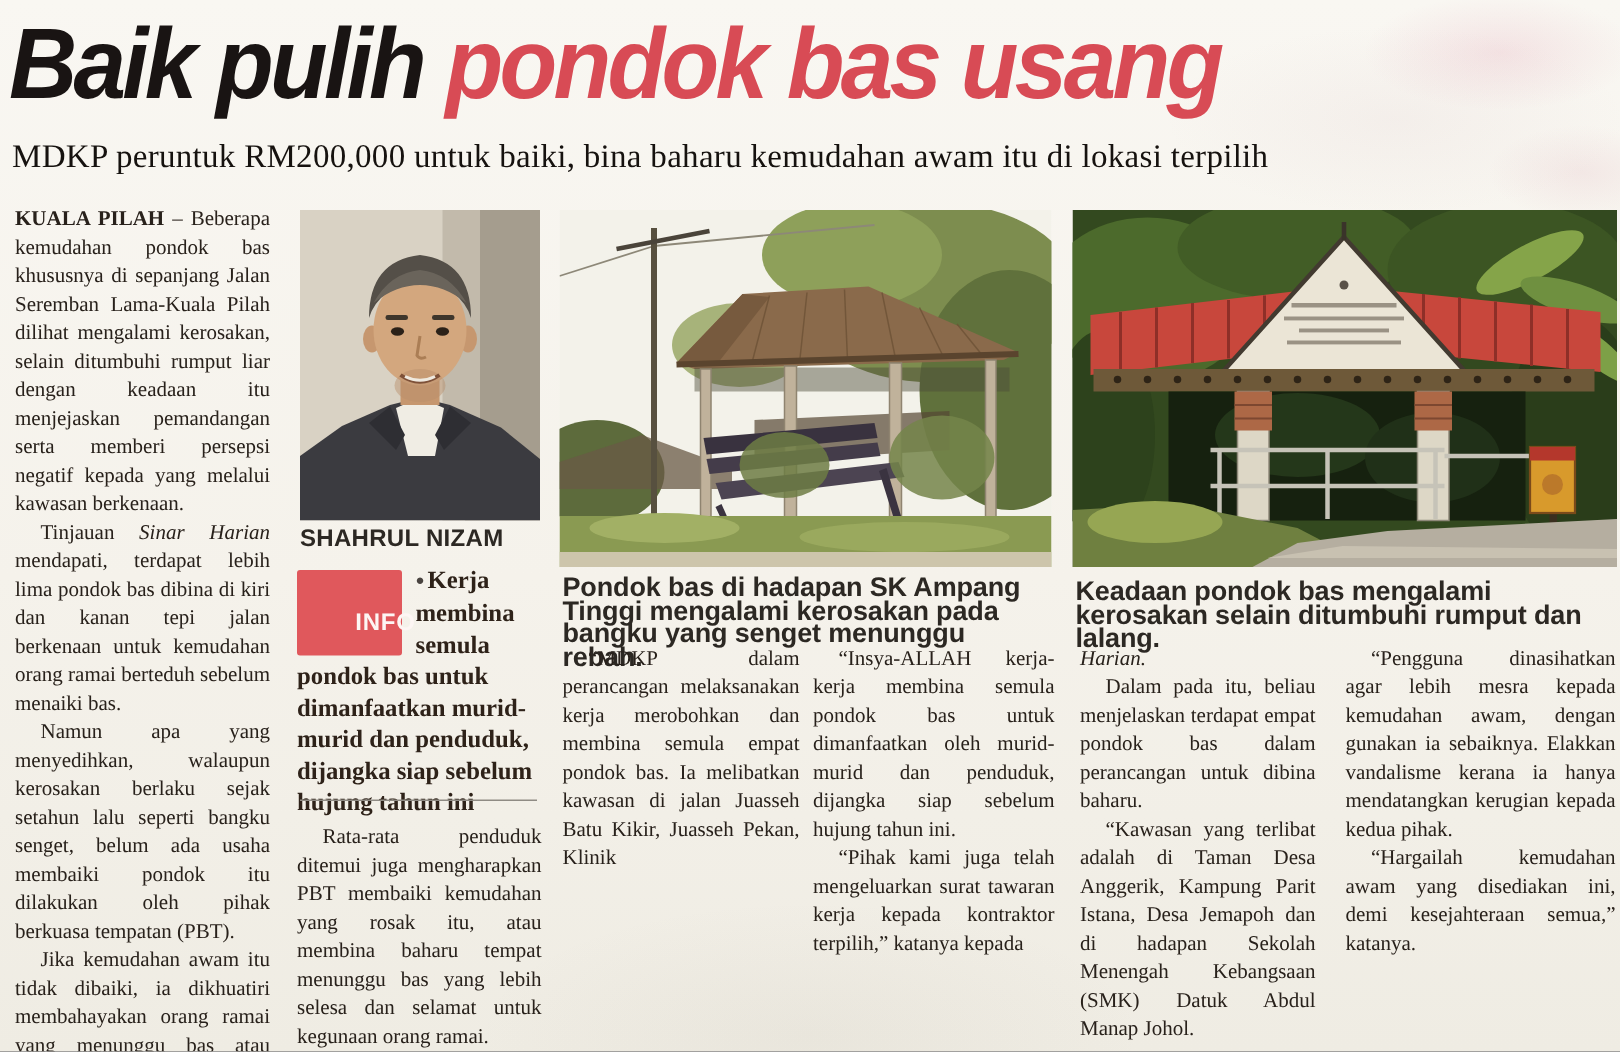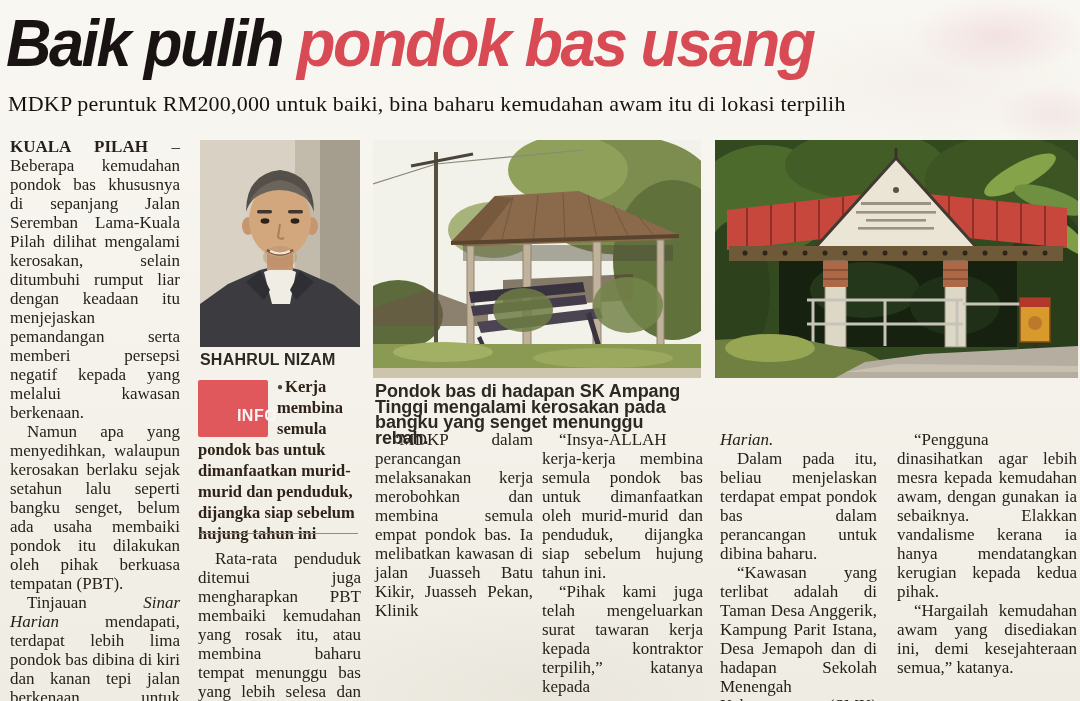--- a/index.html
+++ b/index.html
@@ -22,21 +22,21 @@
     font-family:"Liberation Sans",sans-serif;font-weight:bold;font-style:italic;
     font-size:63px;letter-spacing:-2.5px;line-height:92px;color:#191413;
     transform:scaleY(1.06);transform-origin:top left;
   }
   .headline .red{color:#d84b55;}
   .subhead{
     position:absolute;left:8px;top:90px;width:1020px;margin:0;
     font-size:22px;line-height:28px;color:#16120f;letter-spacing:0.2px;
   }
   
-  .bodycol{position:absolute;font-size:17px;line-height:19px;text-align:justify;color:#28211b;}
+  .bodycol{position:absolute;font-size:14px;line-height:19px;text-align:justify;color:#28211b;}
   .bodycol p{margin:0;}
   .bodycol p.ind{text-indent:17px;}
   .b{font-weight:bold;}
   .i{font-style:italic;}
   .col1{left:10px;top:137px;width:170px;height:540px;}
   .col2p{left:198px;top:549px;width:163px;height:125px;}
   .col3{left:375px;top:430px;width:158px;height:248px;}
   .col4{left:542px;top:430px;width:161px;height:248px;}
   .col5{left:720px;top:430px;width:157px;height:248px;}
   .col6{left:897px;top:430px;width:180px;height:248px;}
@@ -75,22 +75,22 @@
 <body>
 
 <div class="page">
 
   <h1 class="headline"><span>Baik pulih</span> <span class="red">pondok bas usang</span></h1>
 
   <p class="subhead">MDKP peruntuk RM200,000 untuk baiki, bina baharu kemudahan awam itu di lokasi terpilih</p>
 
   <div class="bodycol col1">
       <p><span class="b">KUALA PILAH</span><span> – Beberapa kemudahan pondok bas khususnya di sepanjang Jalan Seremban Lama-Kuala Pilah dilihat mengalami kerosakan, selain ditumbuhi rumput liar dengan keadaan itu menjejaskan pemandangan serta memberi persepsi negatif kepada yang melalui kawasan berkenaan.</span></p>
+      <p class="ind"><span>Tinjauan </span><span class="i">Sinar Harian</span><span> mendapati, terdapat lebih lima pondok bas dibina di kiri dan kanan tepi jalan berkenaan untuk kemudahan orang ramai berteduh sebelum menaiki bas.</span></p>
       <p class="ind"><span>Namun apa yang menyedihkan, walaupun kerosakan berlaku sejak setahun lalu seperti bangku senget, belum ada usaha membaiki pondok itu dilakukan oleh pihak berkuasa tempatan (PBT).</span></p>
-      <p class="ind"><span>Tinjauan </span><span class="i">Sinar Harian</span><span> mendapati, terdapat lebih lima pondok bas dibina di kiri dan kanan tepi jalan berkenaan untuk kemudahan orang ramai berteduh sebelum menaiki bas.</span></p>
       <p class="ind"><span>Jika kemudahan awam itu tidak dibaiki, ia dikhuatiri membahayakan orang ramai yang menunggu bas atau menumpang berteduh di situ terutama waktu hujan berikutan terdapat bumbung bocor.</span></p>
     </div>
 
   <svg class="portrait" viewBox="0 0 160 207" aria-hidden="true">
     <rect x="0" y="0" width="160" height="207" fill="#d9d2c4"></rect>
     <rect x="110" y="0" width="50" height="207" fill="#a59d8e"></rect>
     <rect x="95" y="0" width="25" height="207" fill="#c2baab"></rect>
     <polygon points="0,207 0,164 28,144 60,130 80,125 100,130 134,145 160,166 160,207" fill="#3b3b40"></polygon>
     <polygon points="64,132 80,125 96,132 90,164 72,164" fill="#f0ede4"></polygon>
     <polygon points="60,131 70,150 64,160 46,142" fill="#2e2e33"></polygon>
@@ -250,20 +250,21 @@
       <rect x="318" y="196" width="5" height="30" fill="#3a2f1f"></rect>
       <rect x="305" y="158" width="30" height="44" fill="#d89a2c" stroke="#7a4a1a" stroke-width="1.5"></rect>
       <rect x="305" y="158" width="30" height="9" fill="#b4372c"></rect>
       <circle cx="320" cy="183" r="7" fill="#b4702a" opacity="0.8"></circle>
     </g>
     <polygon points="0,238 0,200 70,196 150,212 200,238" fill="#6f8040"></polygon>
     <ellipse cx="55" cy="208" rx="45" ry="14" fill="#96a653"></ellipse>
     <polygon points="120,238 363,238 363,206 210,214 150,222" fill="#b5aea0"></polygon>
     <polygon points="130,232 363,232 363,226 180,224" fill="#c8c1b1"></polygon>
   </svg>
+  <div class="caption caption-right">Keadaan pondok bas mengalami kerosakan selain ditumbuhi rumput dan lalang.</div>
 
   <div class="bodycol col3">
       <p class="ind"><span>“MDKP dalam perancangan melaksanakan kerja merobohkan dan membina semula empat pondok bas. Ia melibatkan kawasan di jalan Juasseh Batu Kikir, Juasseh Pekan, Klinik</span></p>
     </div>
   <div class="bodycol col4">
       <p class="ind"><span>“Insya-ALLAH kerja-kerja membina semula pondok bas untuk dimanfaatkan oleh murid-murid dan penduduk, dijangka siap sebelum hujung tahun ini.</span></p>
       <p class="ind"><span>“Pihak kami juga telah mengeluarkan surat tawaran kerja kepada kontraktor terpilih,” katanya kepada </span></p>
     </div>
   <div class="bodycol col5">
       <p><span class="i">Harian.</span></p>

